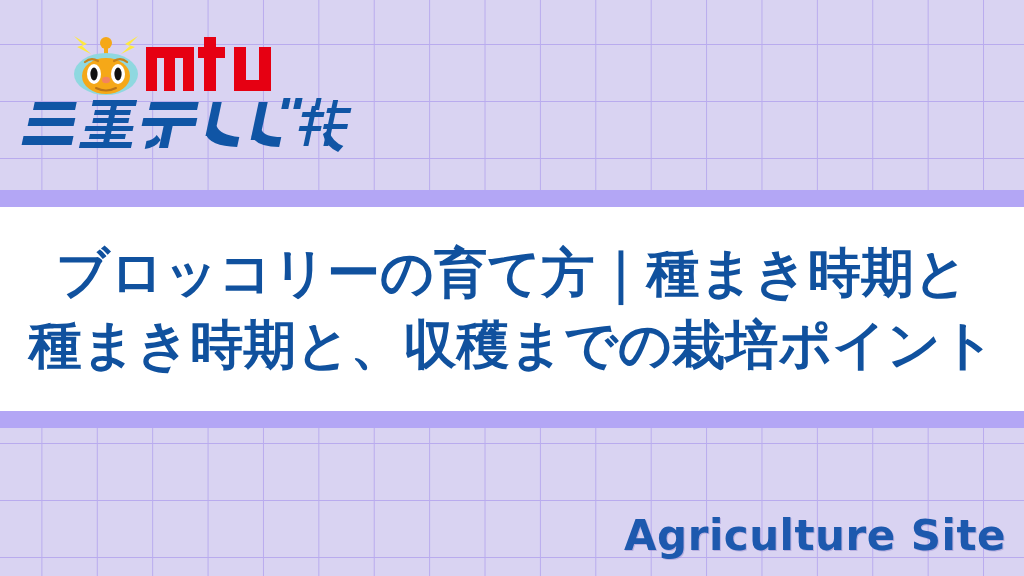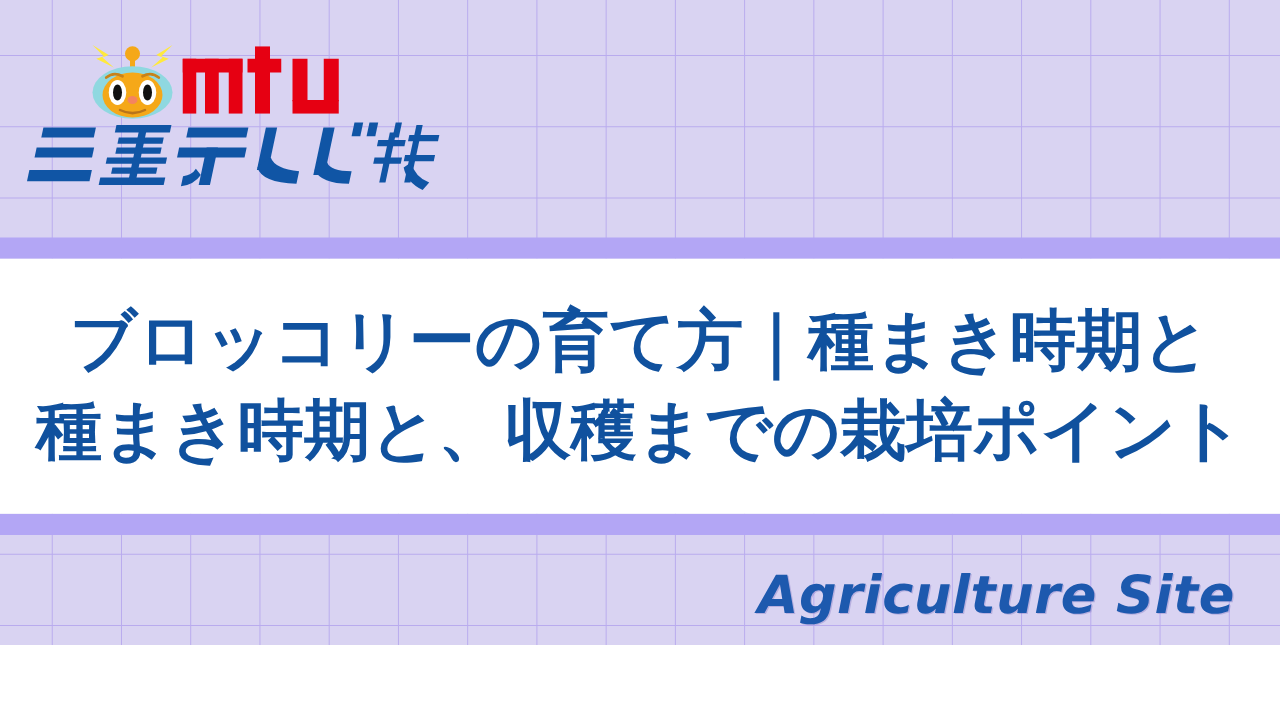--- a/index.html
+++ b/index.html
@@ -8,21 +8,21 @@
     padding: 0;
     background: #ffffff;
   }
   body {
     font-family: "Liberation Sans", "DejaVu Sans", sans-serif;
   }
 
   .canvas {
     position: relative;
     width: 1024px;
-    height: 516px;
+    height: 576px;
     overflow: hidden;
     background-color: #d9d3f2;
     background-image:
       linear-gradient(to right, #b9abee 1px, transparent 1px),
       linear-gradient(to bottom, #b9abee 1px, transparent 1px);
     background-size: 55.4px 57px;
     background-position: -14px -13px;
   }
 
   
@@ -98,26 +98,25 @@
     line-height: 72px;
     letter-spacing: 0px;
     white-space: nowrap;
     text-align: center;
     font-family: "DejaVu Sans", "Liberation Sans", sans-serif;
   }
 
   
   .site-name {
     position: absolute;
-    right: 36px;
+    right: 18px;
     bottom: 16px;
     color: #1d59ae;
     font-size: 42px;
     font-weight: bold;
-    font-style: italic;
     letter-spacing: 0.5px;
     font-family: "DejaVu Sans", "Liberation Sans", sans-serif;
     text-shadow: 1px 1px 0 rgba(120,110,190,0.35);
   }
 </style>
 </head>
 <body>
 
 <div class="canvas">
 

